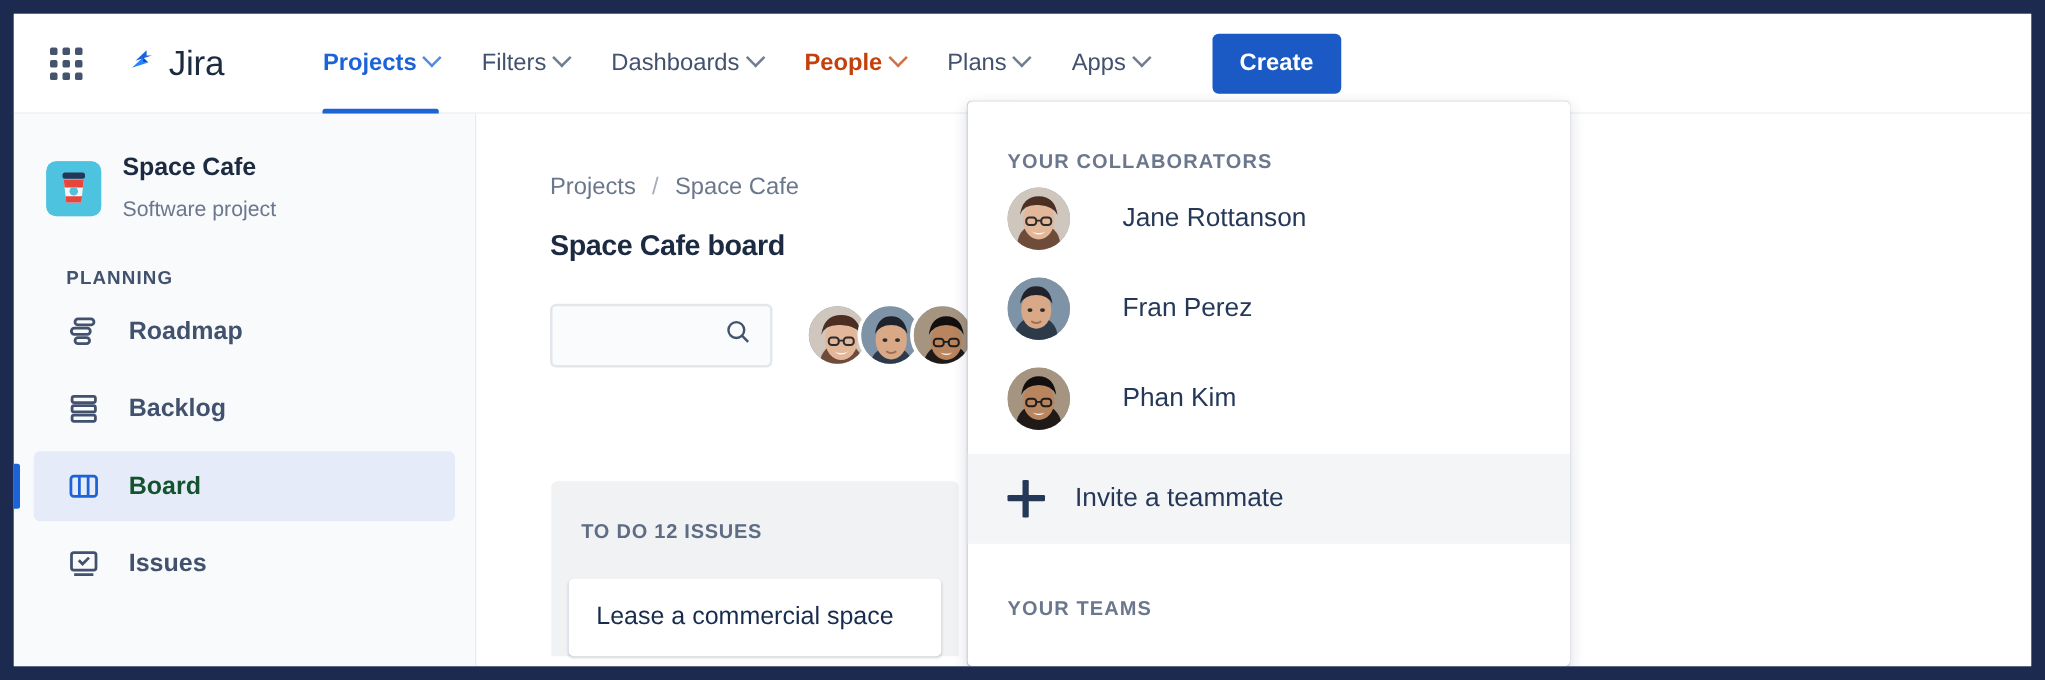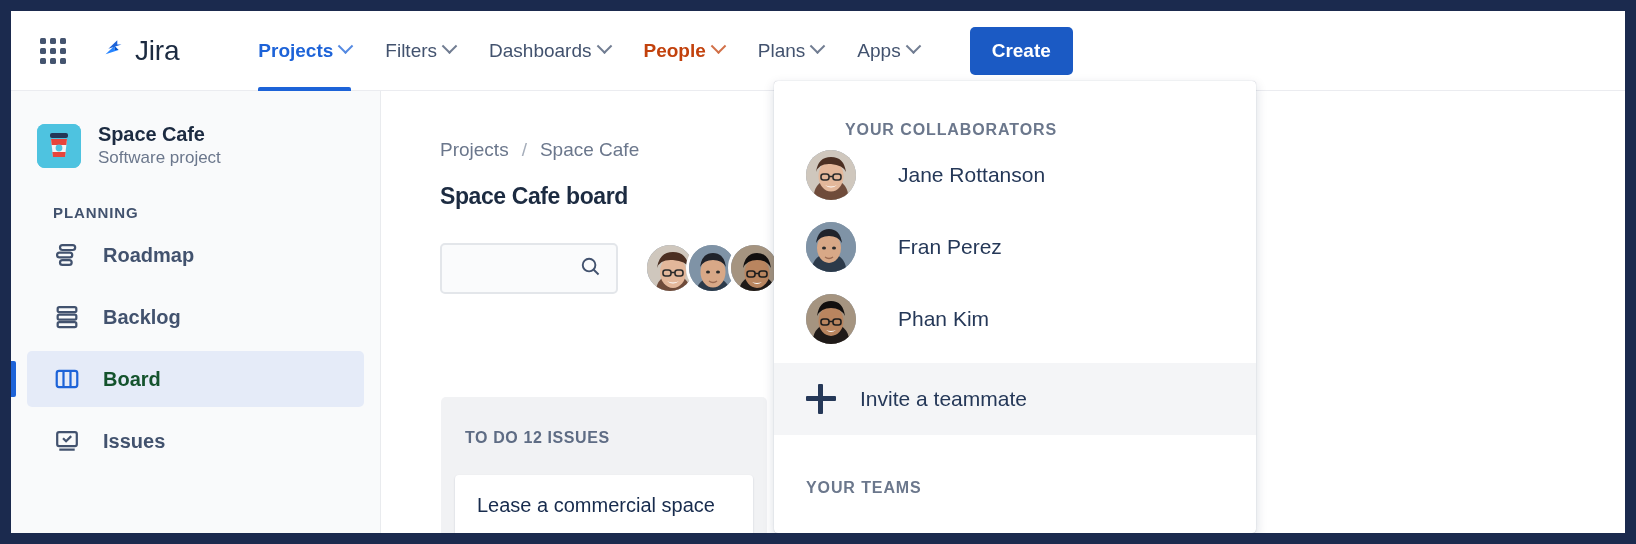--- a/index.html
+++ b/index.html
@@ -79,21 +79,21 @@
     background: #f9fafb;
     border-right: 1px solid #e9ebee;
   }
   #proj-head { display: flex; align-items: center; padding: 32px 0 0 26px; }
   #proj-avatar {
     width: 44px; height: 44px; border-radius: 8px;
     background: #4ec3e0; position: relative; flex: none;
   }
   #proj-text { margin-left: 17px; }
   #proj-name { font-size: 20px; font-weight: 700; color: #1c2b41; letter-spacing: -.1px; }
-  #proj-type { font-size: 17px; color: #6b778c; margin-top: 2px; }
+  #proj-type { font-size: 17px; color: #6b778c; margin-top: 12px; }
 
   .section-label {
     font-size: 15px; font-weight: 700; color: #42526e;
     letter-spacing: .9px; padding: 36px 0 0 42px;
   }
 
   .navrow {
     display: flex; align-items: center; gap: 22px;
     height: 56px; margin: 6px 16px 0 16px;
     padding-left: 26px; border-radius: 5px;
@@ -136,21 +136,21 @@
   .av {
     width: 52px; height: 52px; border-radius: 50%;
     border: 3px solid #fff; margin-left: -10px;
     overflow: hidden; flex: none; cursor: pointer;
     background: #8c9bab;
   }
   .av:first-child { margin-left: 0; }
 
   
   #column {
-    position: absolute; left: 430px; top: 386px;
+    position: absolute; left: 430px; top: 374px;
     width: 326px; height: 140px;
     background: #f1f2f4; border-radius: 5px 5px 0 0;
   }
   #col-head {
     font-size: 16px; font-weight: 700; color: #5e6c84;
     letter-spacing: .6px; padding: 32px 0 0 24px;
   }
   #card {
     position: absolute; left: 14px; top: 78px;
     width: 298px; height: 62px;
@@ -164,21 +164,21 @@
     position: absolute; left: 763px; top: 70px;
     width: 482px; height: 452px;
     background: #fff; border-radius: 4px;
     box-shadow: 0 4px 12px rgba(9,30,66,.16), 0 0 1px rgba(9,30,66,.34);
     overflow: hidden; z-index: 20;
   }
   .dd-label {
     font-size: 16px; font-weight: 700; color: #6b778c;
     letter-spacing: .9px; padding-left: 32px;
   }
-  #dd-collab-label { padding-top: 40px; margin-left: 39px; }
+  #dd-collab-label { padding-top: 40px; }
   .dd-person {
     display: flex; align-items: center; gap: 42px;
     height: 72px; padding-left: 32px; cursor: pointer;
   }
   .dd-person .pav {
     width: 50px; height: 50px; border-radius: 50%;
     overflow: hidden; flex: none; background: #8c9bab;
   }
   .dd-person .pname { font-size: 21px; color: #253858; }
   #dd-invite {

